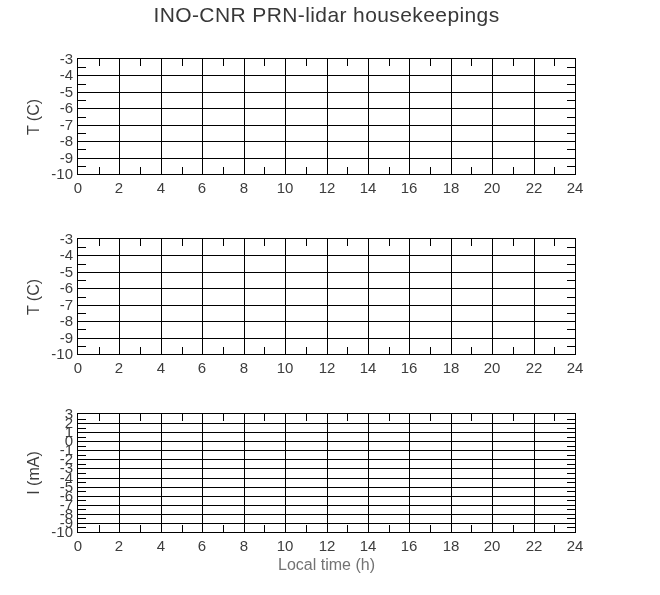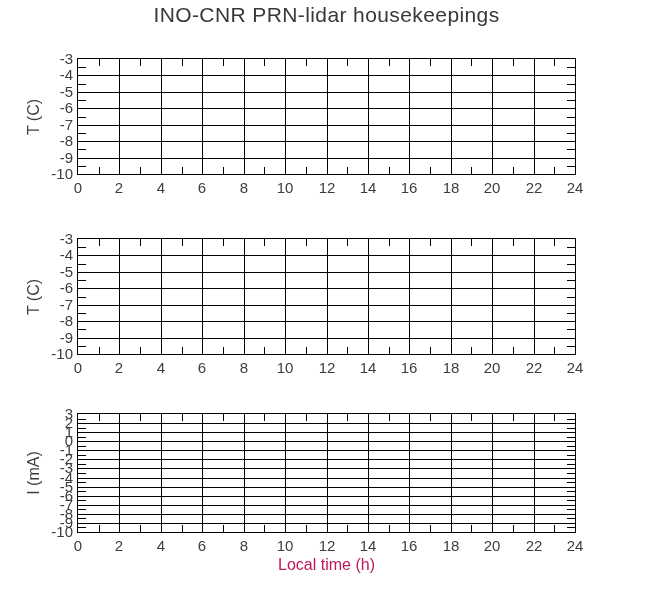--- a/index.html
+++ b/index.html
@@ -69,21 +69,21 @@
     transform-origin: center center;
     white-space: nowrap;
   }
   .x-axis-title {
     position: absolute;
     top: 556px;
     left: 77px;
     width: 499px;
     text-align: center;
     font-size: 16px;
-    color: #be185d;
+    color: #737373;
     white-space: nowrap;
   }
 </style>
 </head>
 <body>
 
 <div class="chart-title">INO-CNR PRN-lidar housekeepings</div>
 
 <div id="panels">
     <div class="panel" style="top: 58px; height: 117px;">

